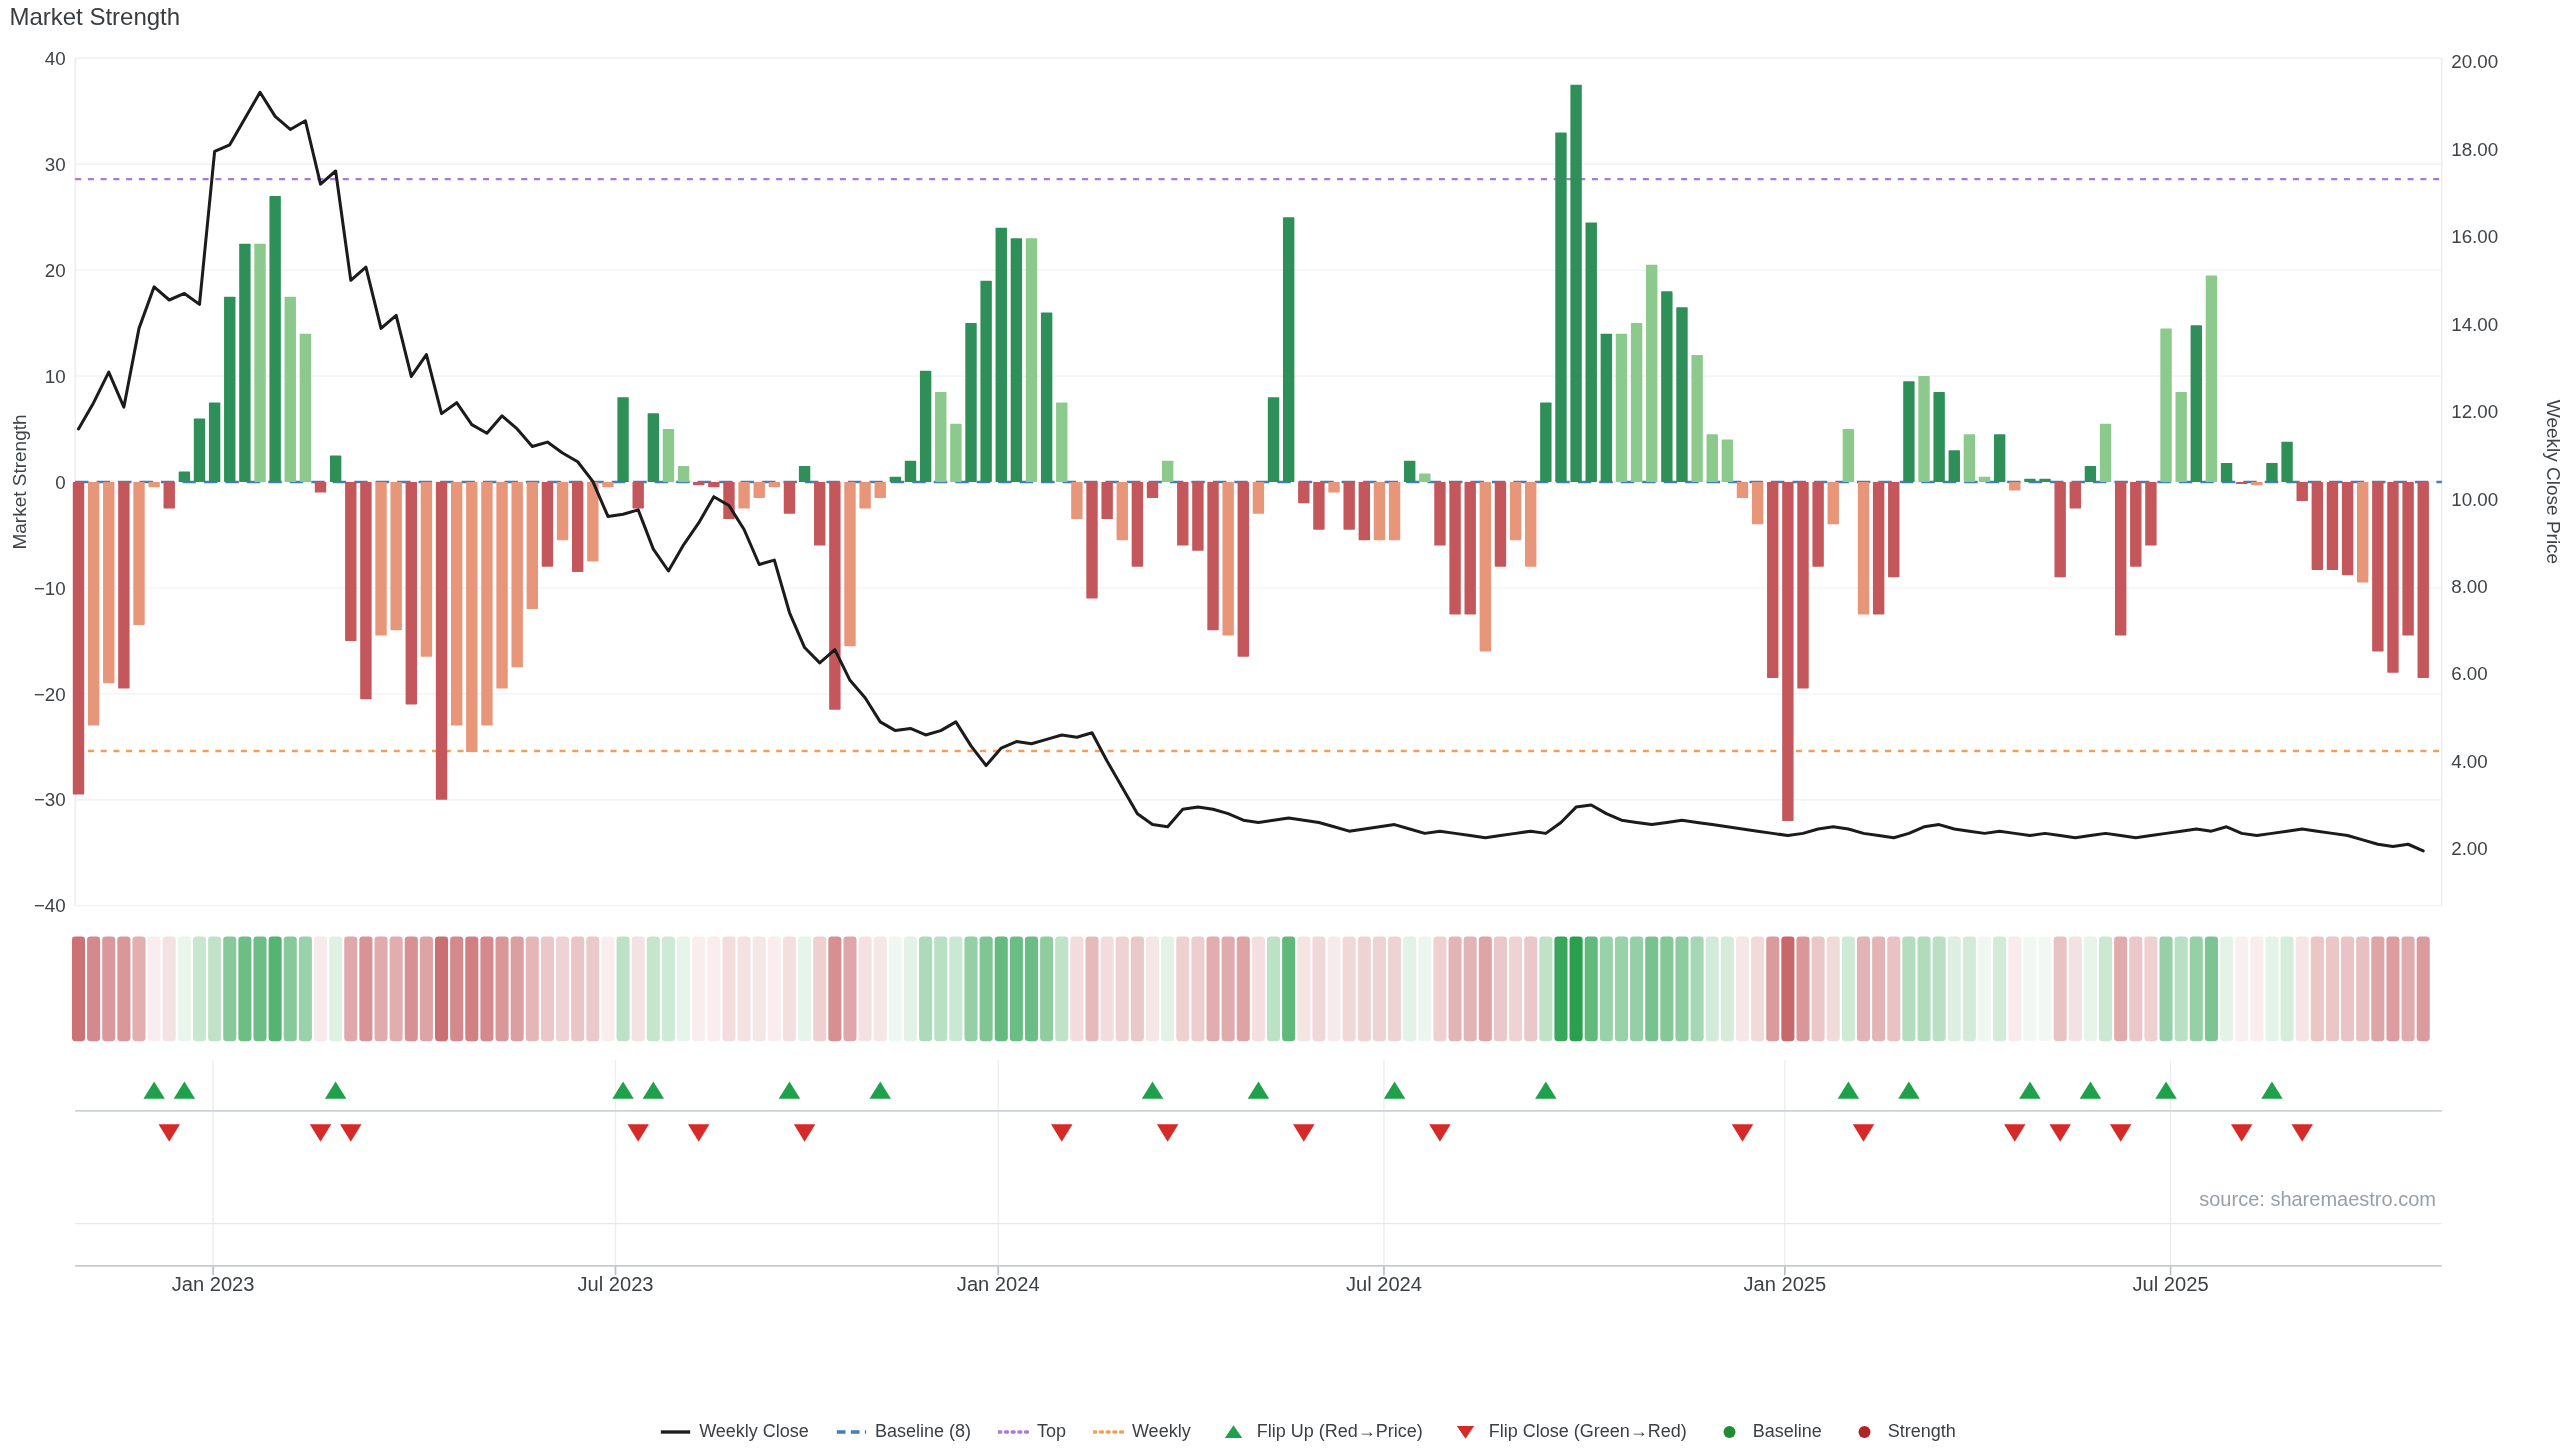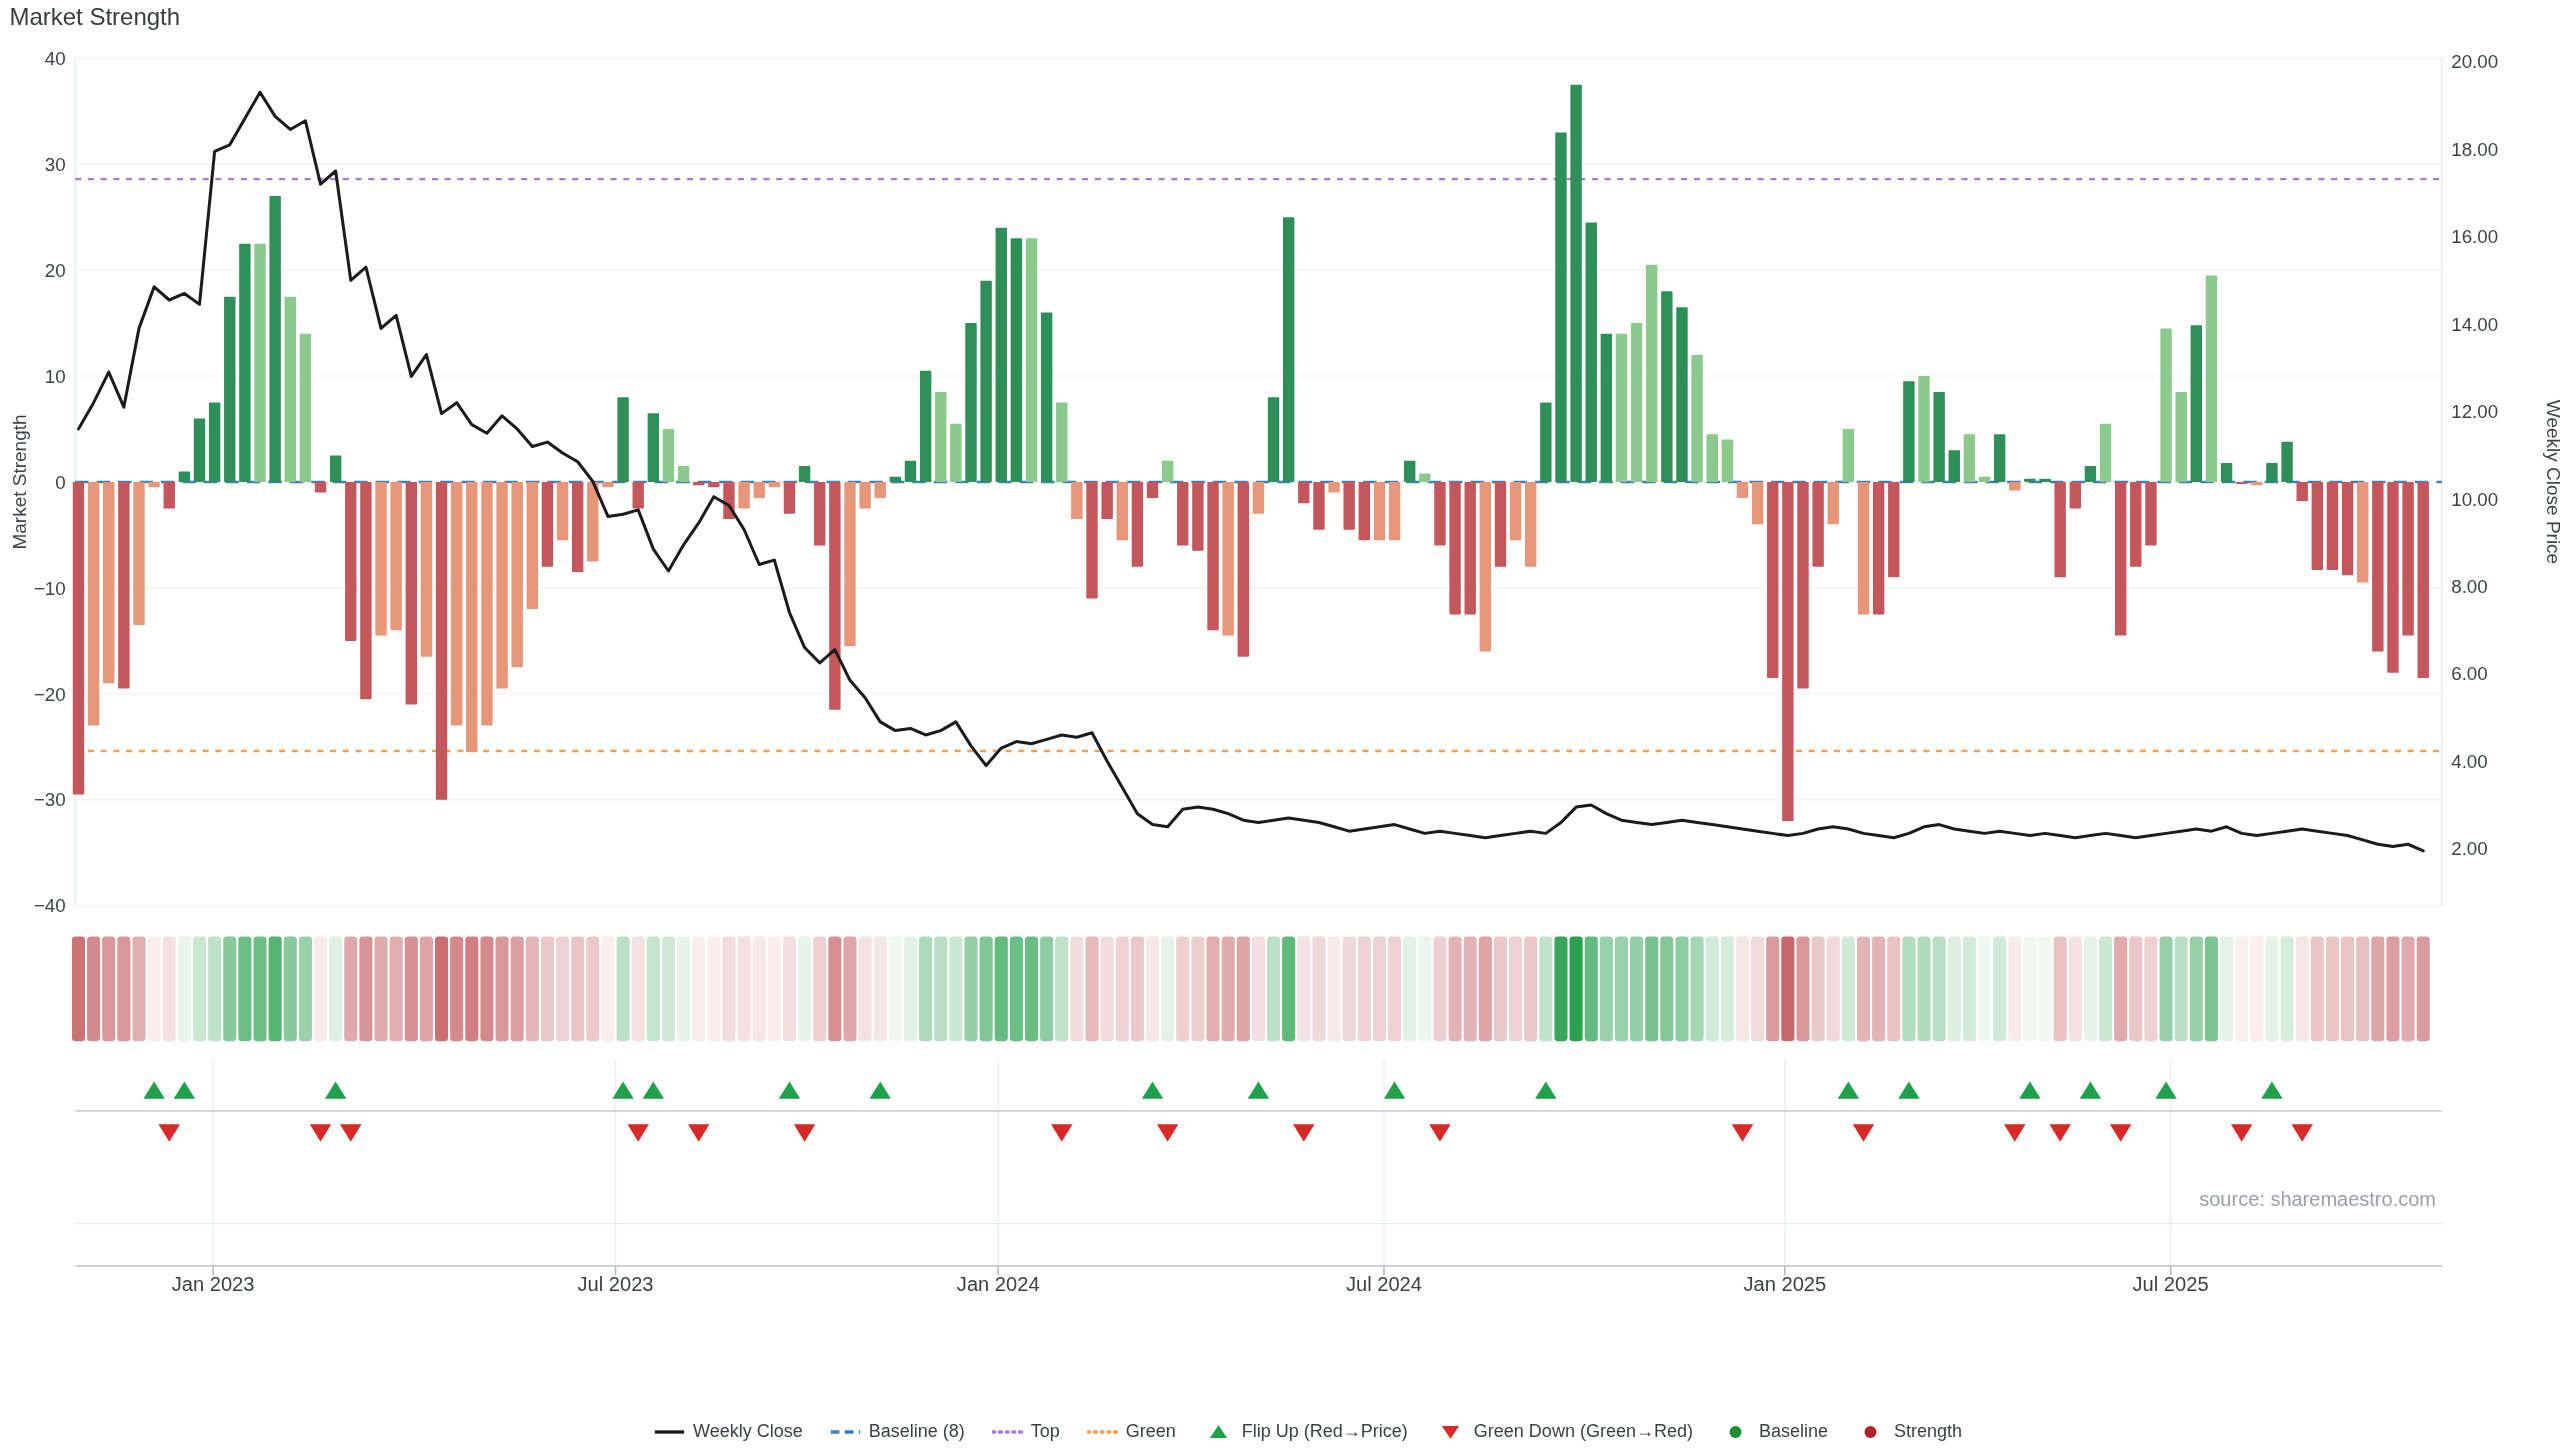--- a/index.html
+++ b/index.html
@@ -465,33 +465,33 @@
       <div class="legend-item">
         <svg width="31" height="16" viewBox="0 0 46 24">
           <line x1="1" y1="12" x2="45" y2="12" stroke="#a878db" stroke-width="5" stroke-dasharray="3 7" stroke-linecap="round"></line>
         </svg>
         <span>Top</span>
       </div>
       <div class="legend-item">
         <svg width="31" height="16" viewBox="0 0 46 24">
           <line x1="1" y1="12" x2="45" y2="12" stroke="#efa055" stroke-width="5" stroke-dasharray="3 7" stroke-linecap="round"></line>
         </svg>
-        <span>Green</span>
+        <span>Weekly</span>
       </div>
       <div class="legend-item">
         <svg width="31" height="16" viewBox="0 0 46 24">
           <polygon points="23,2 36,21 10,21" fill="#1fa04a"></polygon>
         </svg>
         <span>Flip Up (Red→Price)</span>
       </div>
       <div class="legend-item">
         <svg width="31" height="16" viewBox="0 0 46 24">
           <polygon points="10,3 36,3 23,22" fill="#d62a28"></polygon>
         </svg>
-        <span>Green Down (Green→Red)</span>
+        <span>Flip Close (Green→Red)</span>
       </div>
       <div class="legend-item">
         <svg width="31" height="16" viewBox="0 0 46 24">
           <circle cx="23" cy="12" r="9" fill="#218c32"></circle>
         </svg>
         <span>Baseline</span>
       </div>
       <div class="legend-item">
         <svg width="31" height="16" viewBox="0 0 46 24">
           <circle cx="23" cy="12" r="9" fill="#b02428"></circle>

